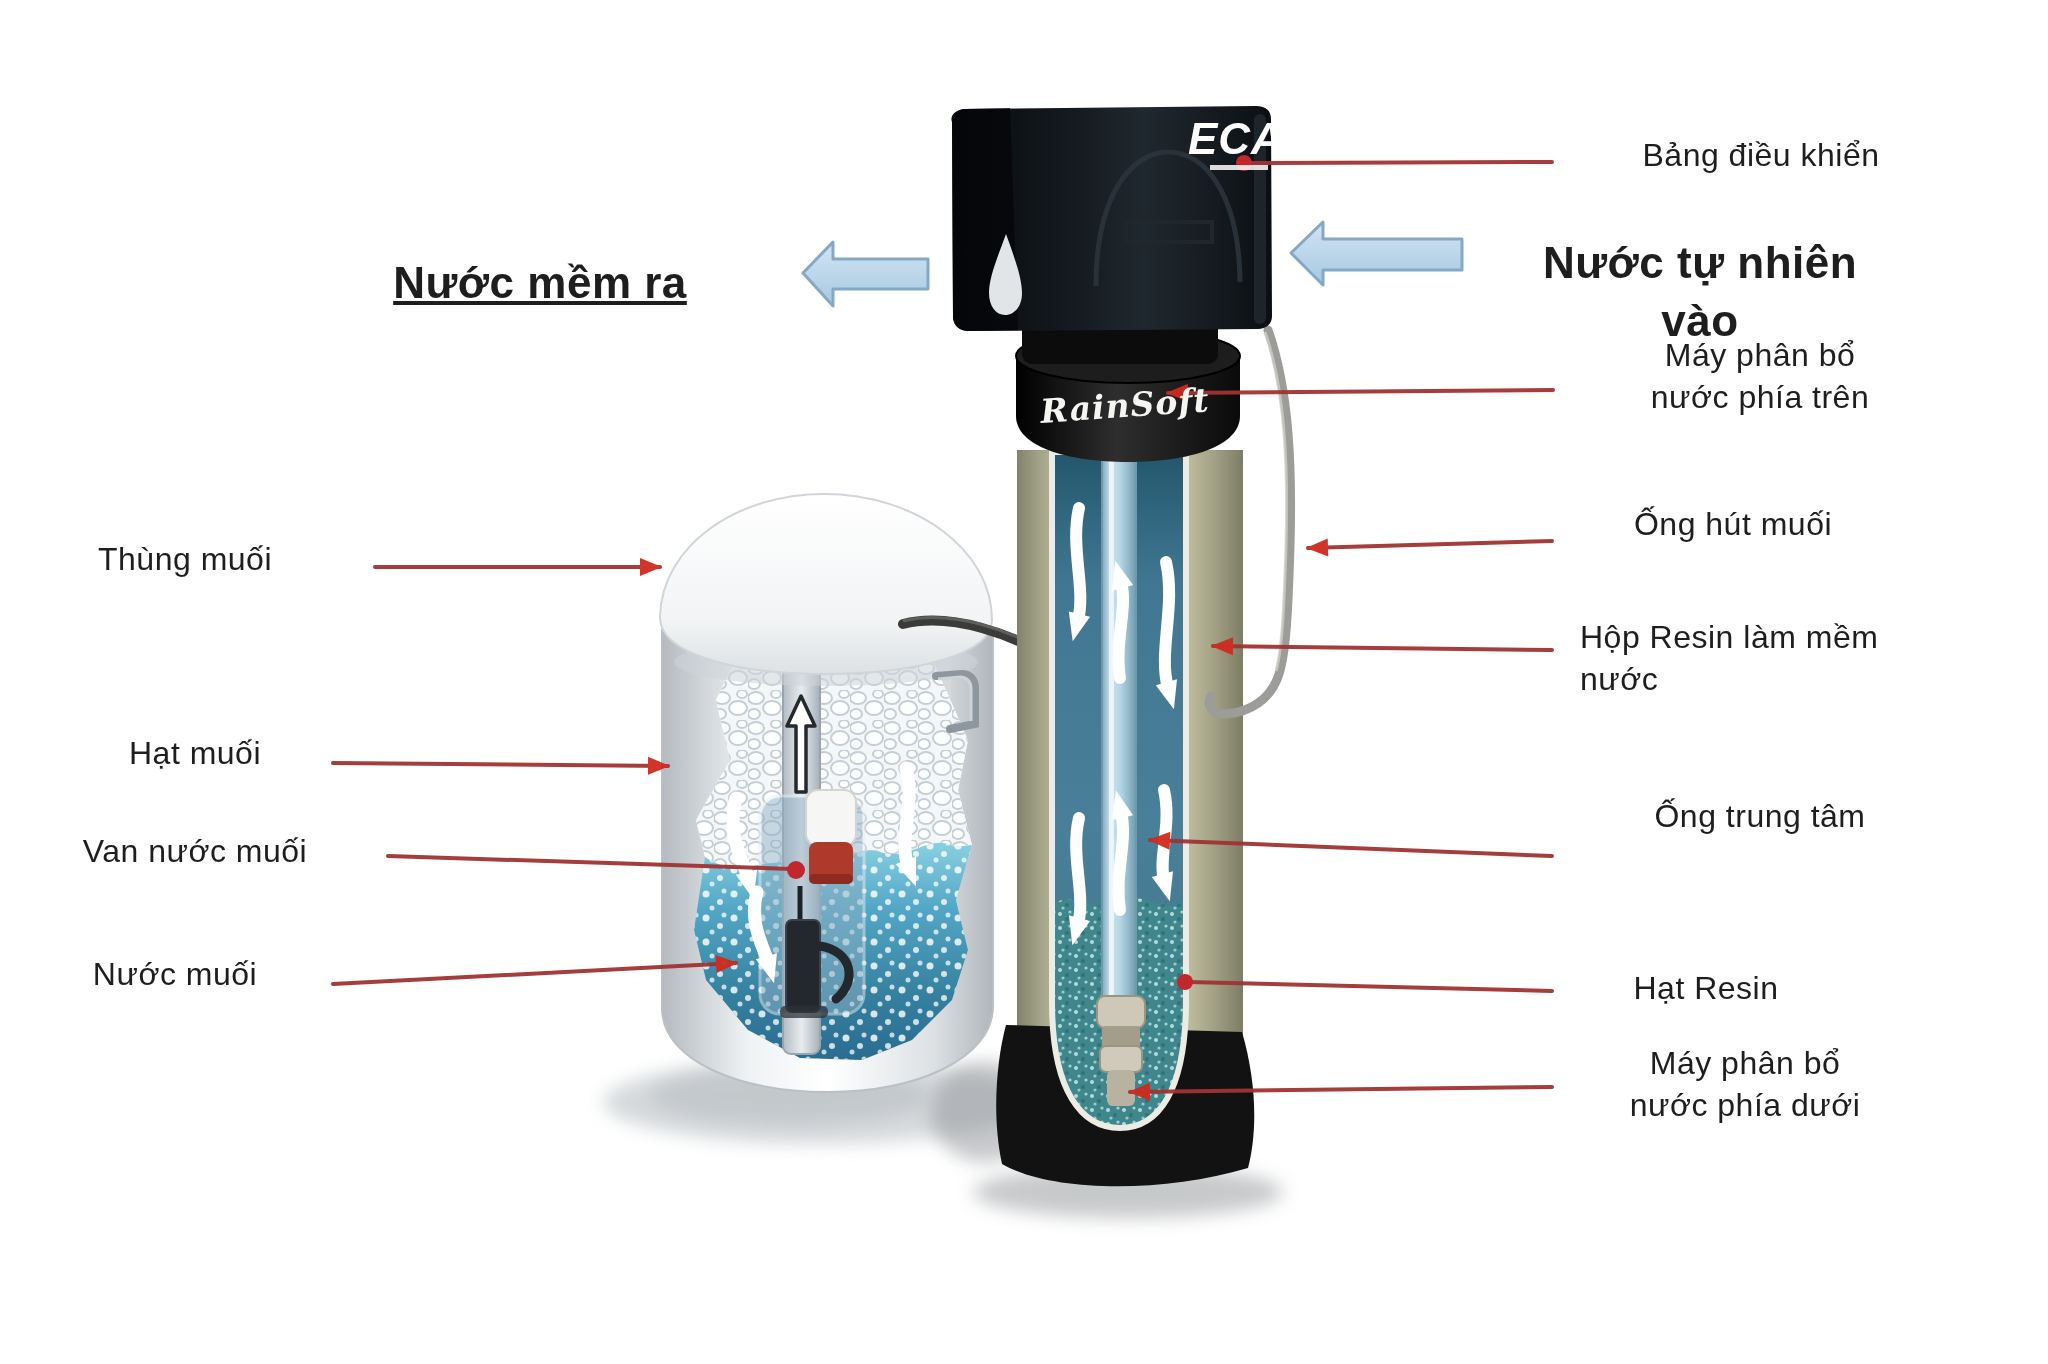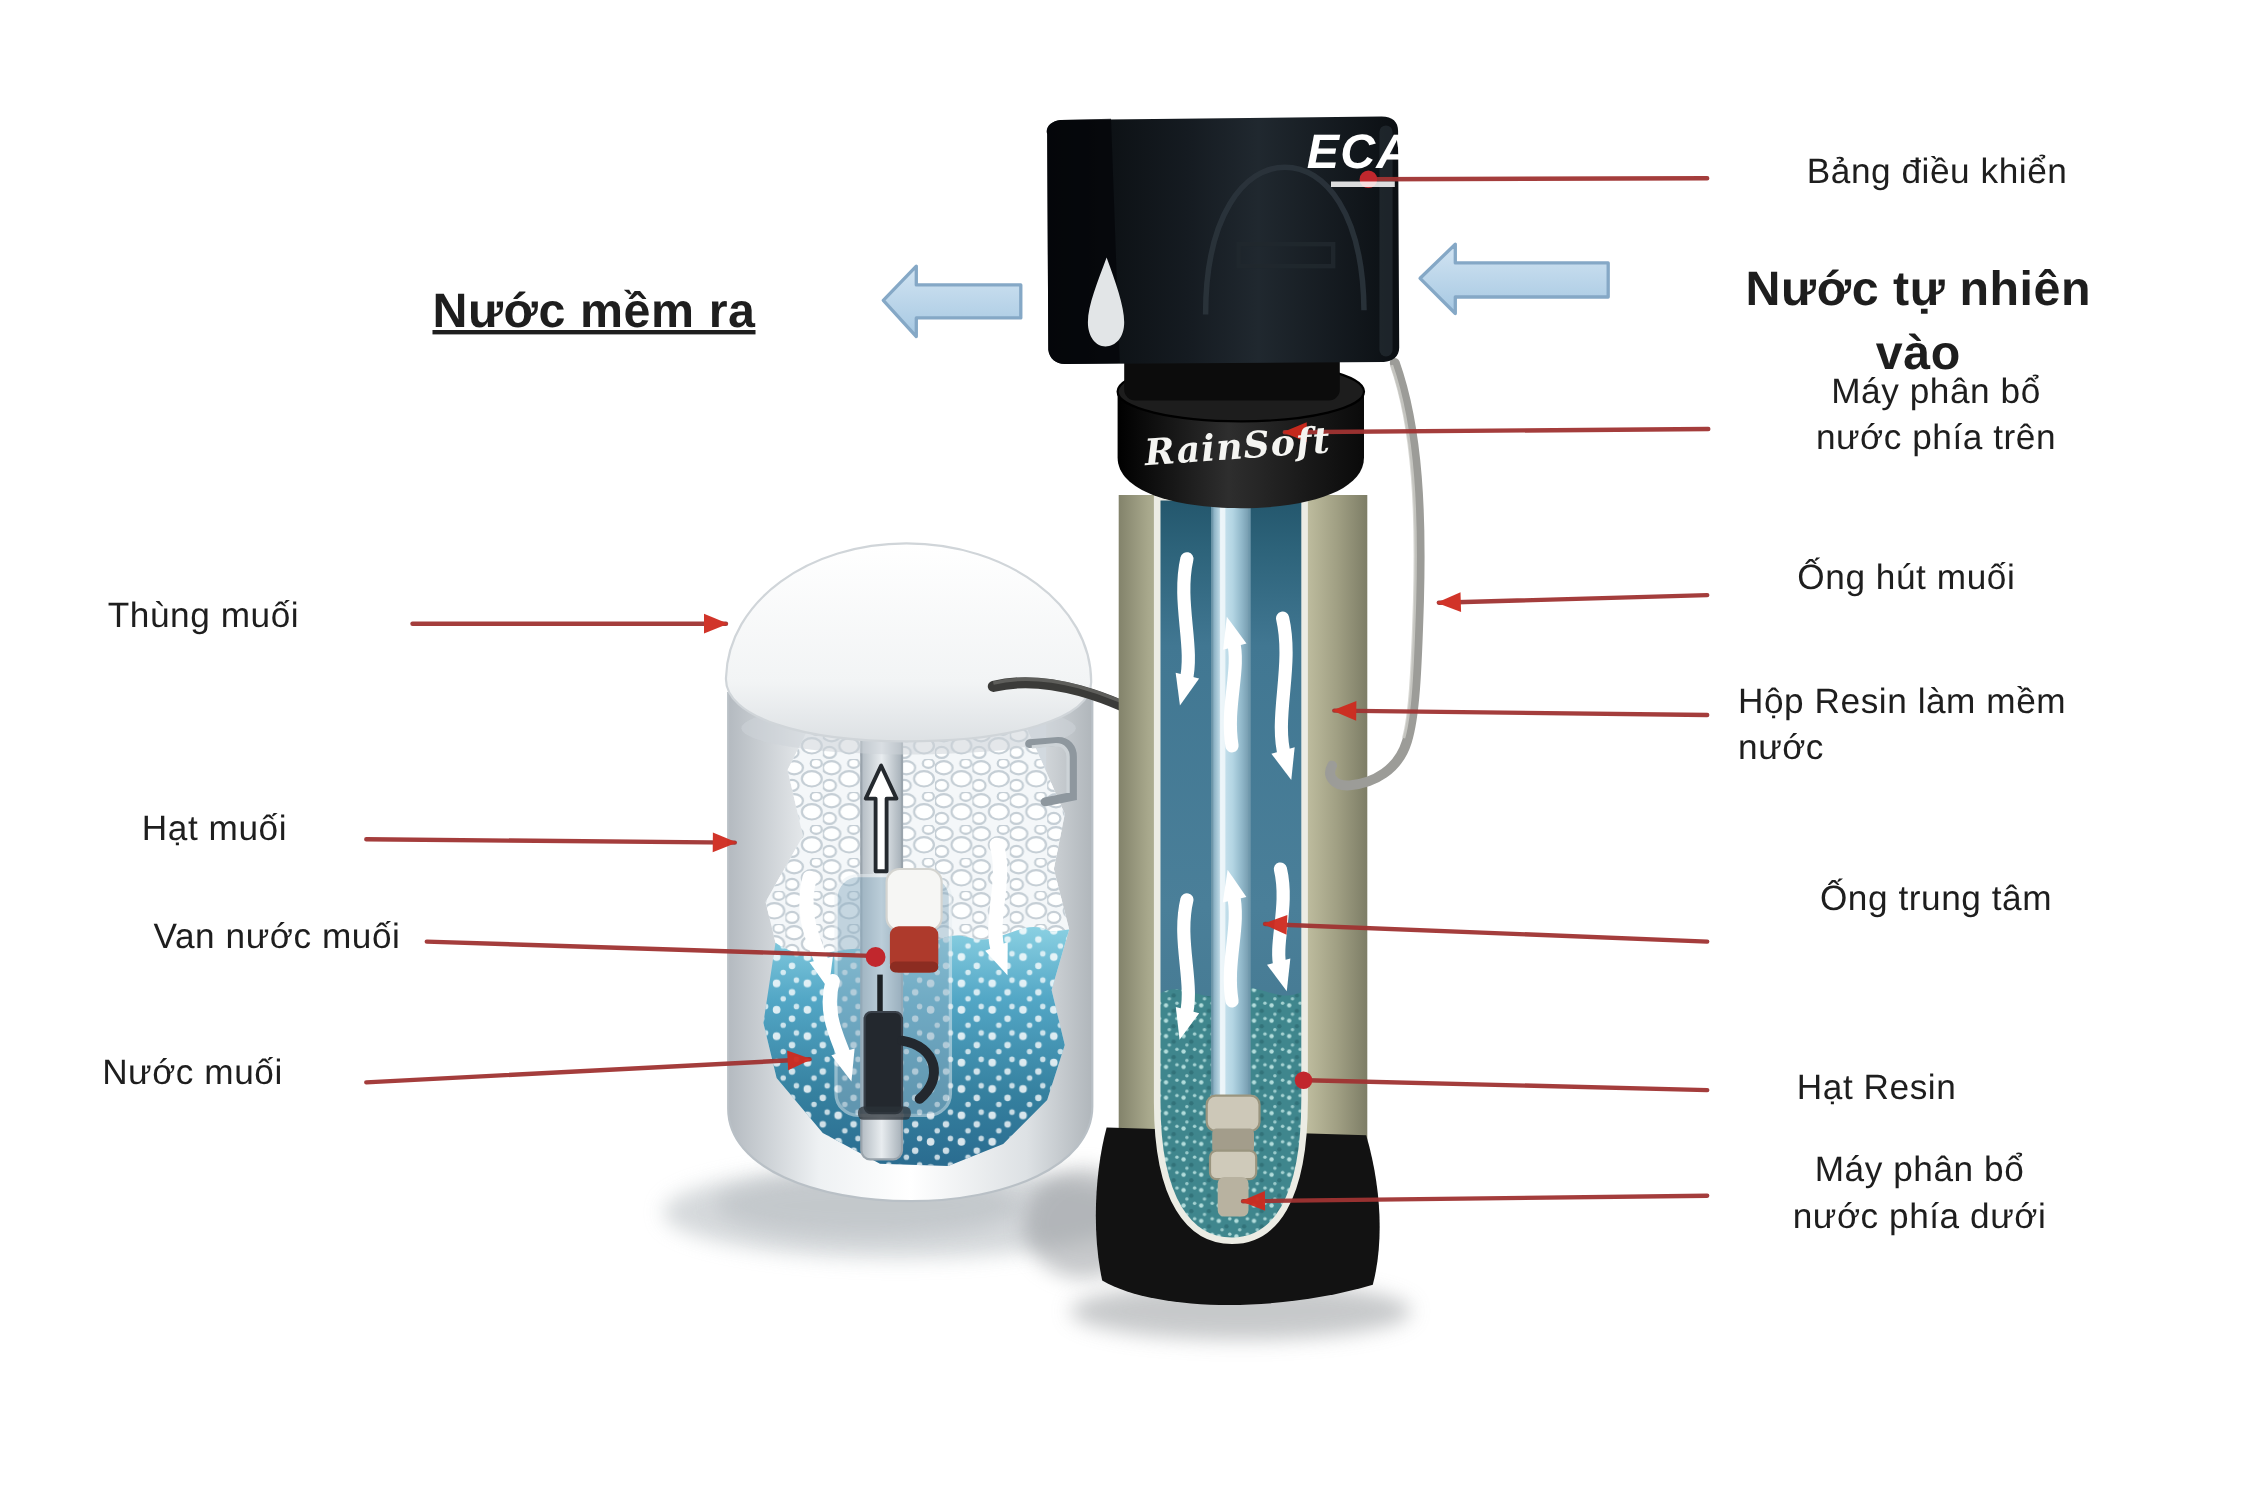--- a/index.html
+++ b/index.html
@@ -240,36 +240,36 @@
   </g>
   <g fill="#c1272d">
     <circle cx="1244" cy="163" r="8"></circle>
     <circle cx="1185" cy="982" r="8"></circle>
     <circle cx="796" cy="870" r="9"></circle>
   </g>
 </svg>
 
   <div class="lbl" style="left:30px;top:538px;width:310px;">Thùng muối</div>
   <div class="lbl" style="left:40px;top:732px;width:310px;">Hạt muối</div>
-  <div class="lbl" style="left:4px;top:830px;width:360px;text-align:right;">Van nước muối</div>
+  <div class="lbl" style="left:15px;top:830px;width:360px;">Van nước muối</div>
   <div class="lbl" style="left:20px;top:953px;width:310px;">Nước muối</div>
 
   <div class="lbl" style="left:1586px;top:134px;width:350px;">Bảng điều khiển</div>
   <div class="lbl" style="left:1585px;top:334px;width:350px;">Máy phân bổ
 nước phía trên</div>
   <div class="lbl" style="left:1558px;top:503px;width:350px;">Ống hút muối</div>
   <div class="lbl leftalign" style="left:1580px;top:616px;width:460px;">Hộp Resin làm mềm
 nước</div>
   <div class="lbl" style="left:1585px;top:795px;width:350px;">Ống trung tâm</div>
   <div class="lbl" style="left:1531px;top:967px;width:350px;">Hạt Resin</div>
   <div class="lbl" style="left:1570px;top:1042px;width:350px;">Máy phân bổ
 nước phía dưới</div>
 
   <div class="lbl bold" style="left:390px;top:254px;width:300px;text-decoration:underline;">Nước mềm ra</div>
-  <div class="lbl bold" style="left:1544px;top:234px;width:400px;">Nước tự nhiên vào</div>
+  <div class="lbl bold" style="left:1500px;top:234px;width:400px;">Nước tự nhiên vào</div>
 
   <div class="logo-eca">
     <span>ECA</span>
     <span class="bar"></span>
   </div>
   <div class="logo-rainsoft">RainSoft</div>
 
 </div>
 
 </body></html>

